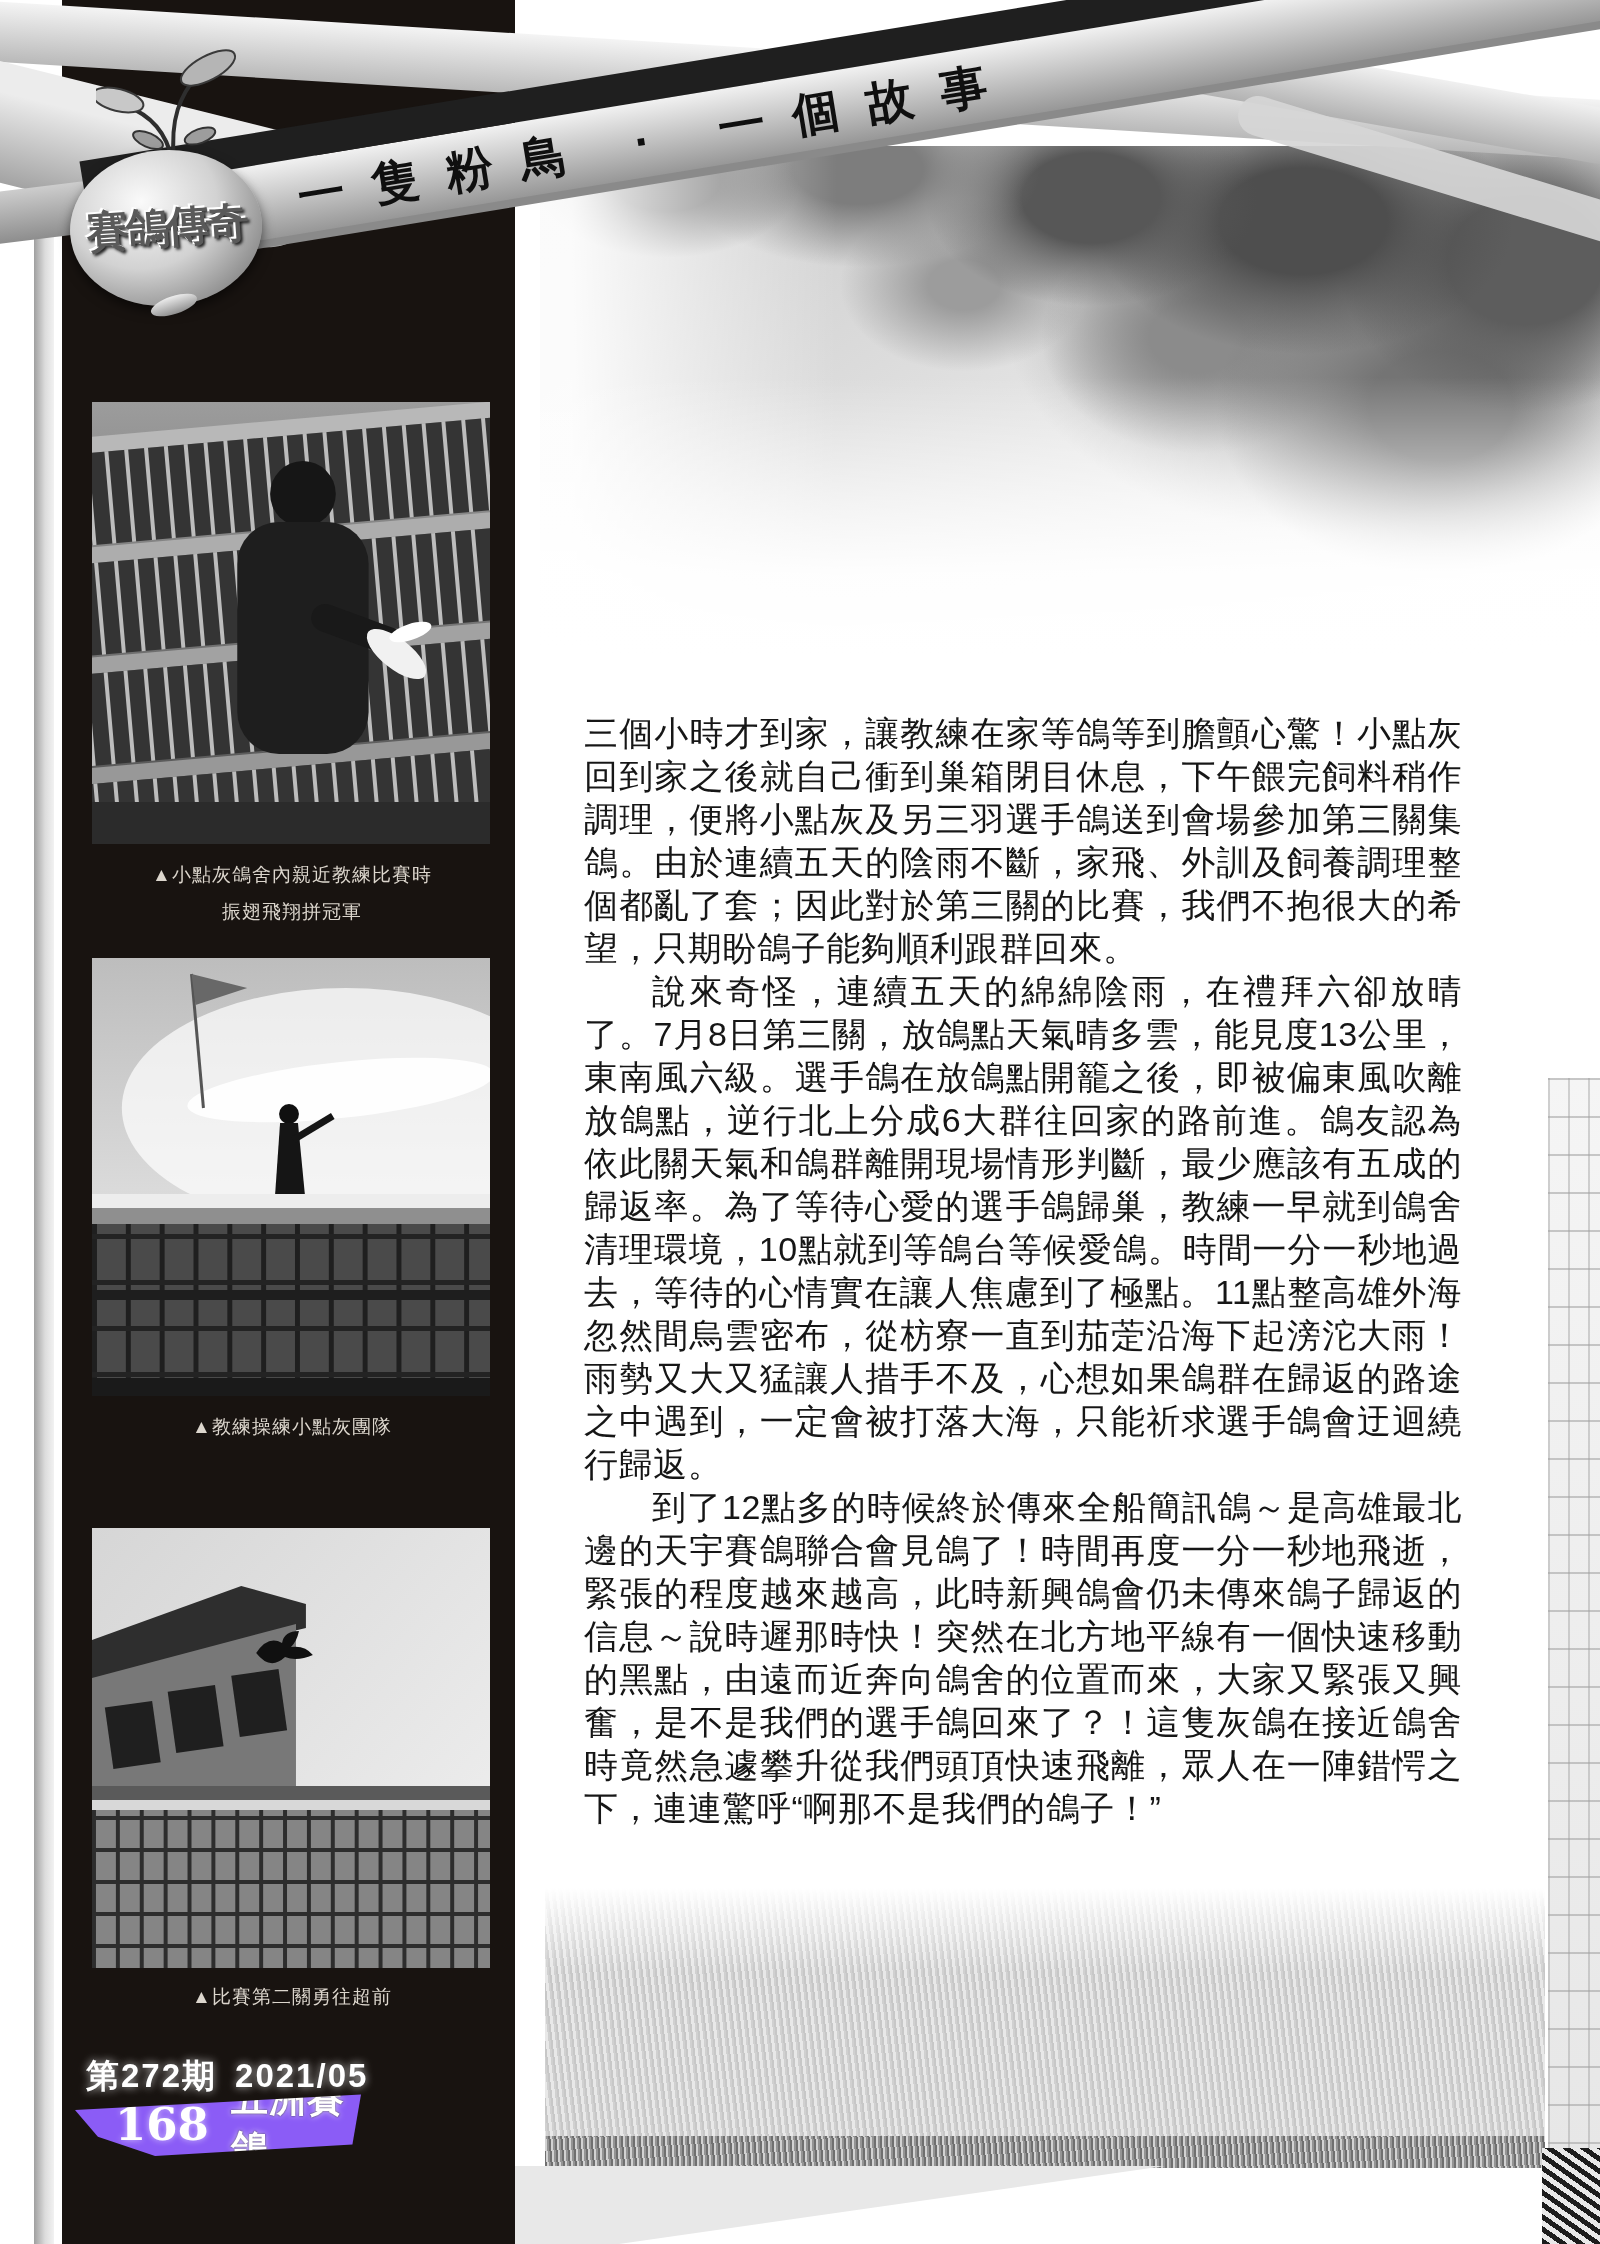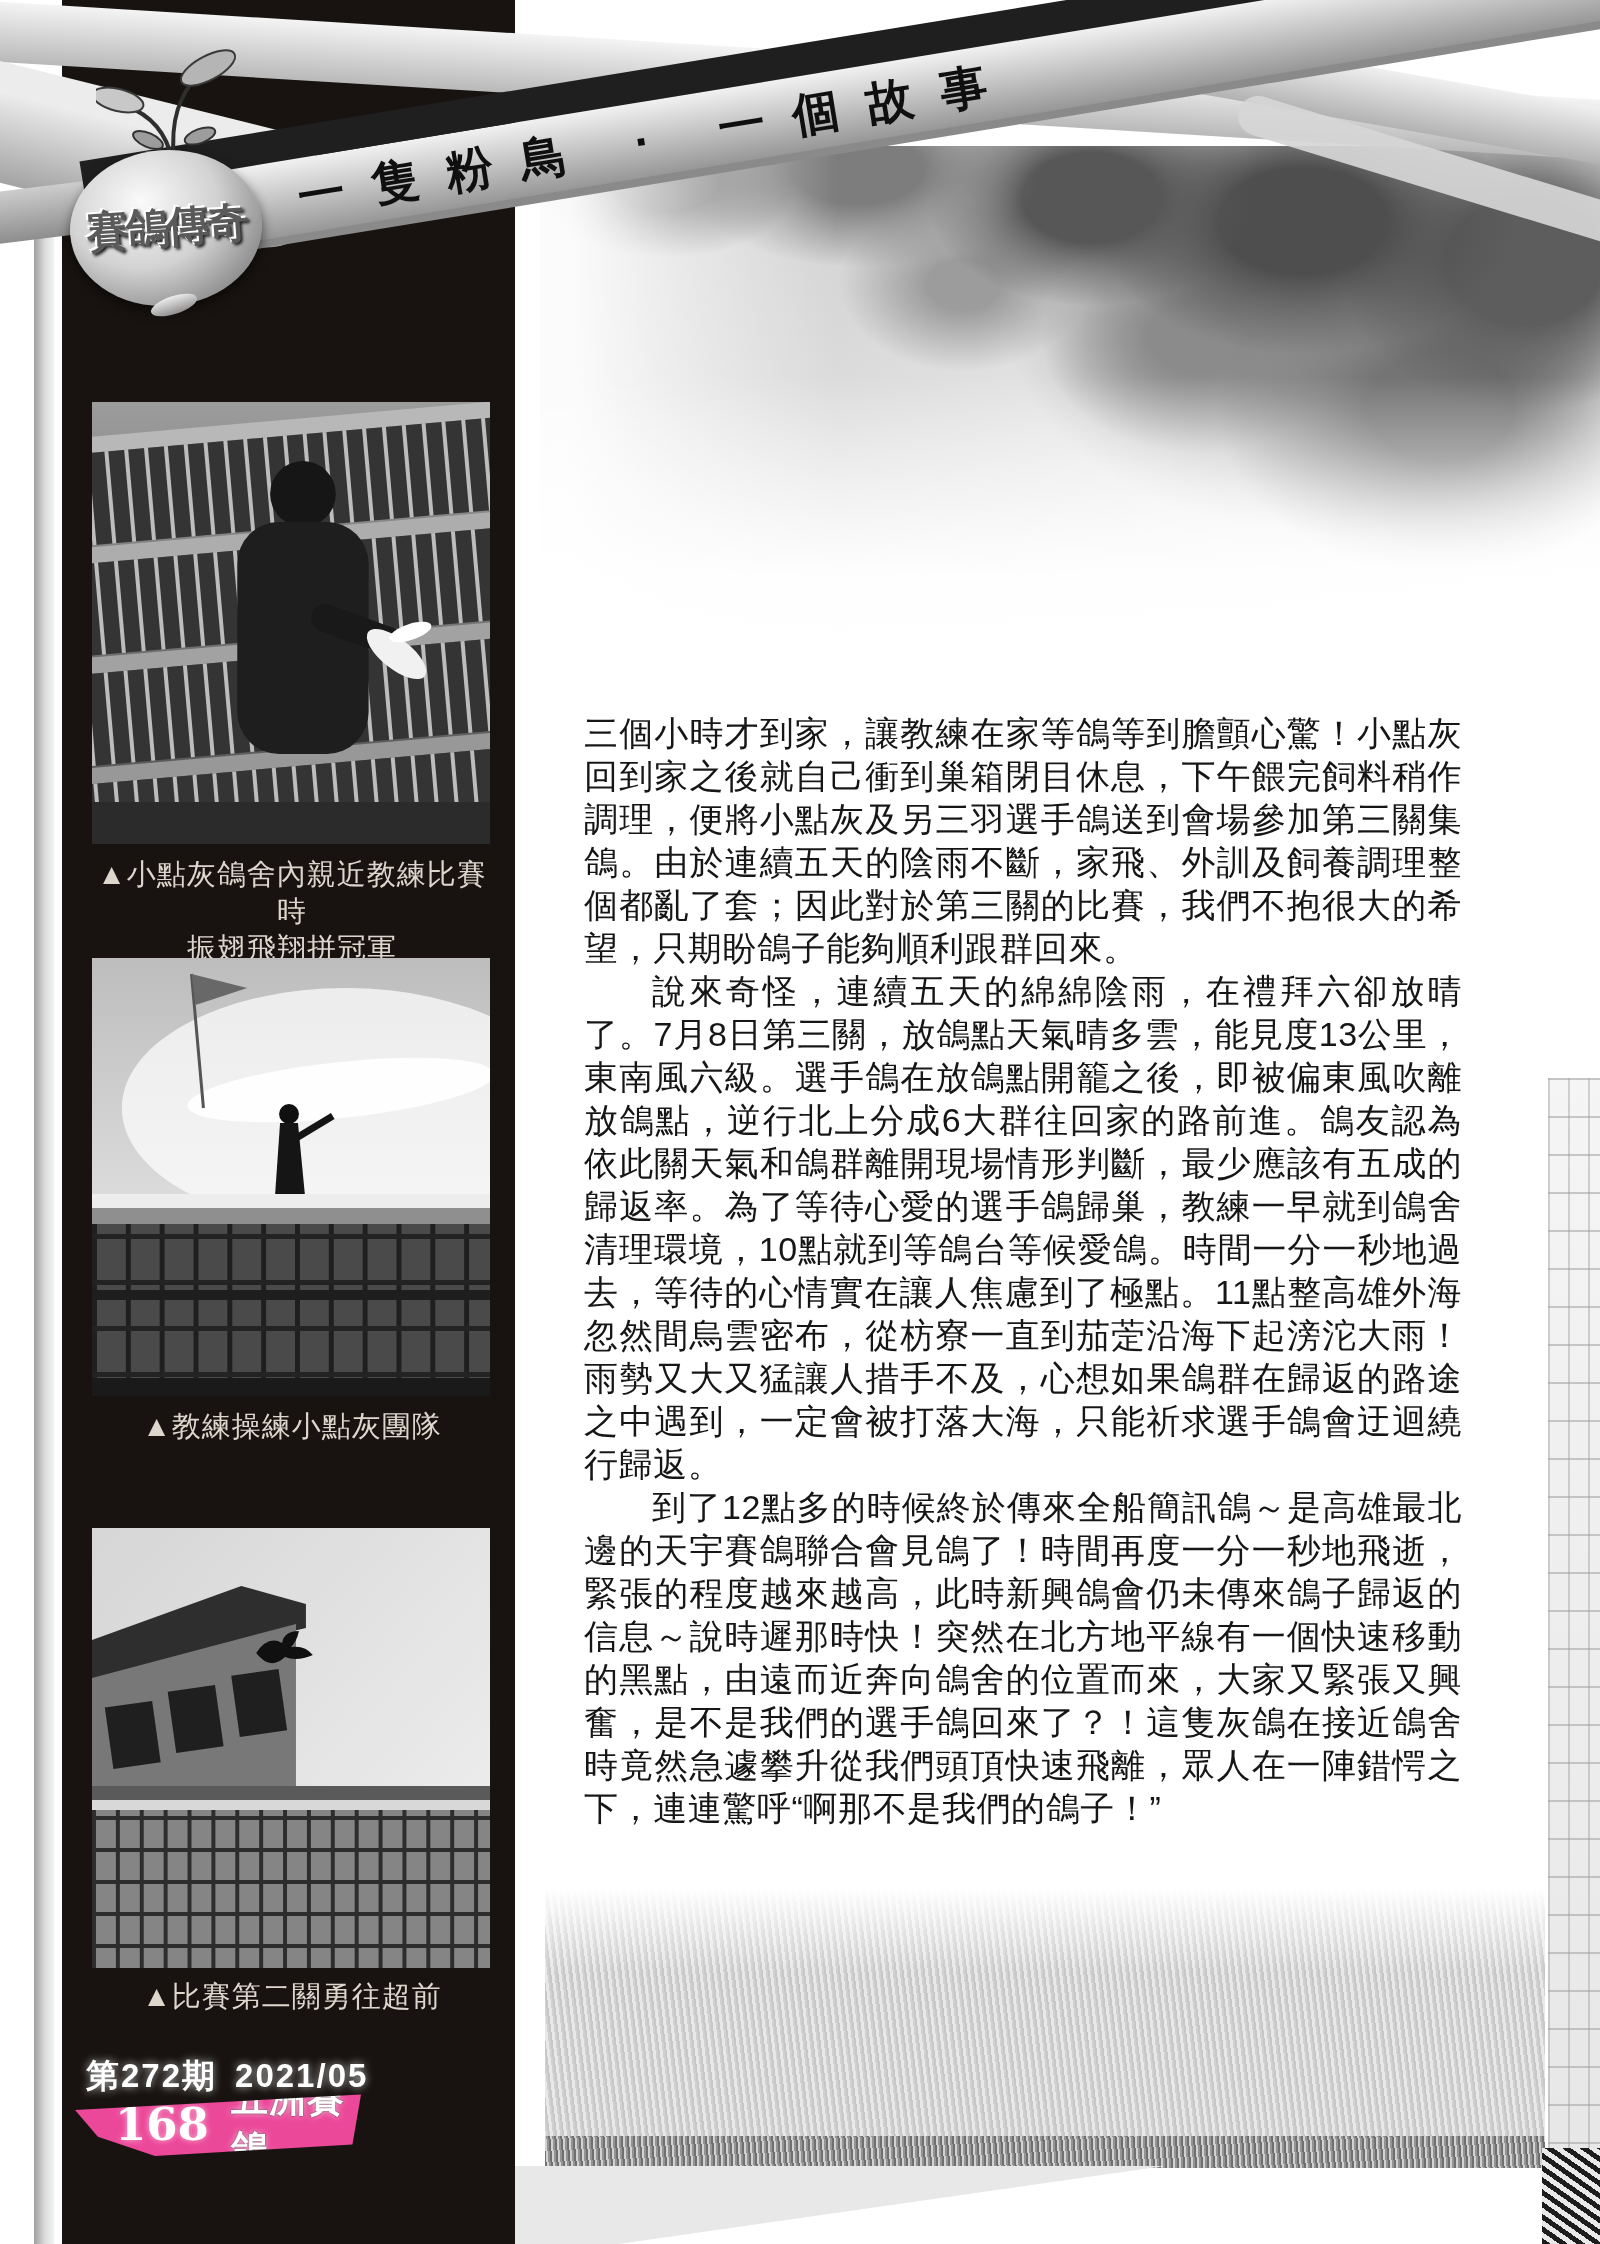--- a/index.html
+++ b/index.html
@@ -13,21 +13,21 @@
     background:linear-gradient(90deg,#9f9f9f,#dcdcdc 55%,#f2f2f2);}
   
   .black-col{position:absolute;left:62px;top:0;width:453px;height:2244px;background:#181310;}
   
   .photo{position:absolute;left:92px;width:398px;background:#777;overflow:hidden;}
   .photo svg{display:block;width:100%;height:100%;}
   .photo1{top:402px;height:442px;}
   .photo2{top:958px;height:438px;}
   .photo3{top:1528px;height:440px;}
   .caption{position:absolute;left:92px;width:400px;color:#dcd6cd;
-    font-size:29px;line-height:37px;text-align:center;letter-spacing:1px;}
+    font-size:19px;line-height:37px;text-align:center;letter-spacing:1px;}
   .cap1{top:856px;}
   .cap2{top:1408px;}
   .cap3{top:1978px;}
   
   .foliage{position:absolute;left:540px;top:146px;width:1060px;height:578px;
     background:
       linear-gradient(to bottom, rgba(255,255,255,0) 40%, rgba(255,255,255,.94) 74%, #fff 88%),
       linear-gradient(to left, rgba(255,255,255,0) 72%, rgba(255,255,255,.92) 97%),
       radial-gradient(ellipse 190px 110px at 12% 6%, #6b6b6b 28%, rgba(107,107,107,0) 70%),
       radial-gradient(ellipse 260px 140px at 30% 4%, #7d7d7d 25%, rgba(125,125,125,0) 70%),
@@ -90,21 +90,21 @@
       repeating-linear-gradient(to bottom, rgba(160,160,160,.55) 0 2px, rgba(0,0,0,0) 2px 38px),
       repeating-linear-gradient(to right, rgba(160,160,160,.45) 0 2px, rgba(0,0,0,0) 2px 20px),
       linear-gradient(#f5f5f5,#e7e7e7);}
   .coil{position:absolute;left:1542px;top:2148px;width:58px;height:96px;
     background:repeating-linear-gradient(35deg,#1d1d1d 0 5px,#e9e9e9 5px 10px);}
   
   .footer-issue{position:absolute;left:86px;top:2054px;color:#fff;font-weight:bold;
     font-size:33px;letter-spacing:2px;white-space:nowrap;
     text-shadow:0 0 8px rgba(255,255,255,.75),0 0 2px #000;}
   .footer-issue .date{margin-left:18px;}
-  .page-banner{position:absolute;left:75px;top:2092px;width:286px;height:64px;background:#ec4899;
+  .page-banner{position:absolute;left:75px;top:2092px;width:286px;height:64px;background:#8b5cf6;
     clip-path:polygon(0 28%,100% 4%,97% 82%,28% 100%,8% 70%);
     filter:drop-shadow(0 0 6px rgba(255,255,255,.85));
     display:flex;align-items:center;}
   .page-num{font-family:"DejaVu Serif",serif;font-size:45px;font-weight:bold;color:#fff;
     margin-left:40px;text-shadow:0 0 6px rgba(255,255,255,.6);}
   .mag-name{font-size:37px;font-weight:bold;color:#fff;margin-left:22px;letter-spacing:1px;
     text-shadow:0 0 6px rgba(255,255,255,.7),0 0 2px #000;}
 </style>
 </head>
 <body>

